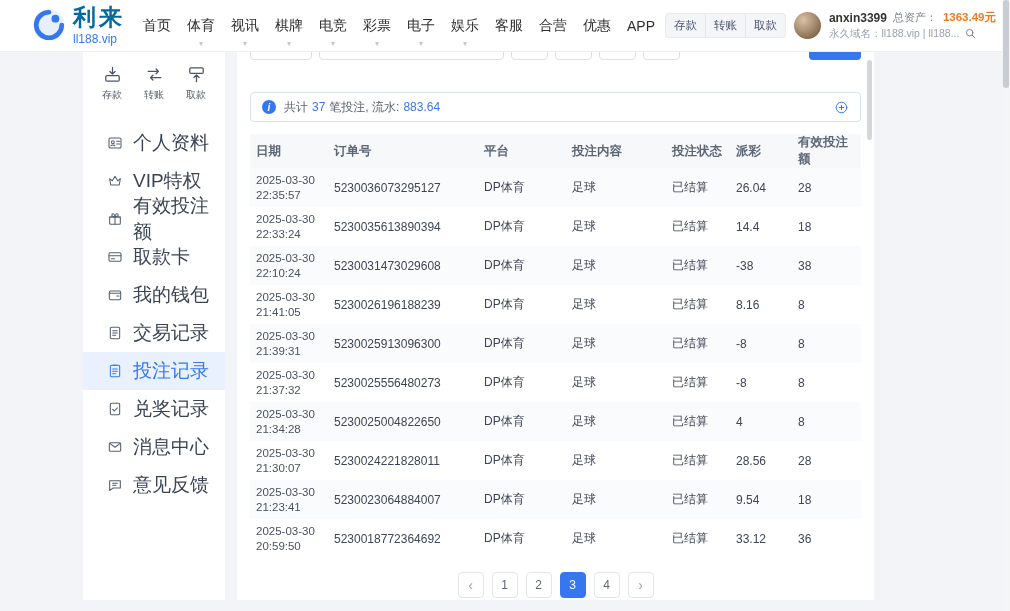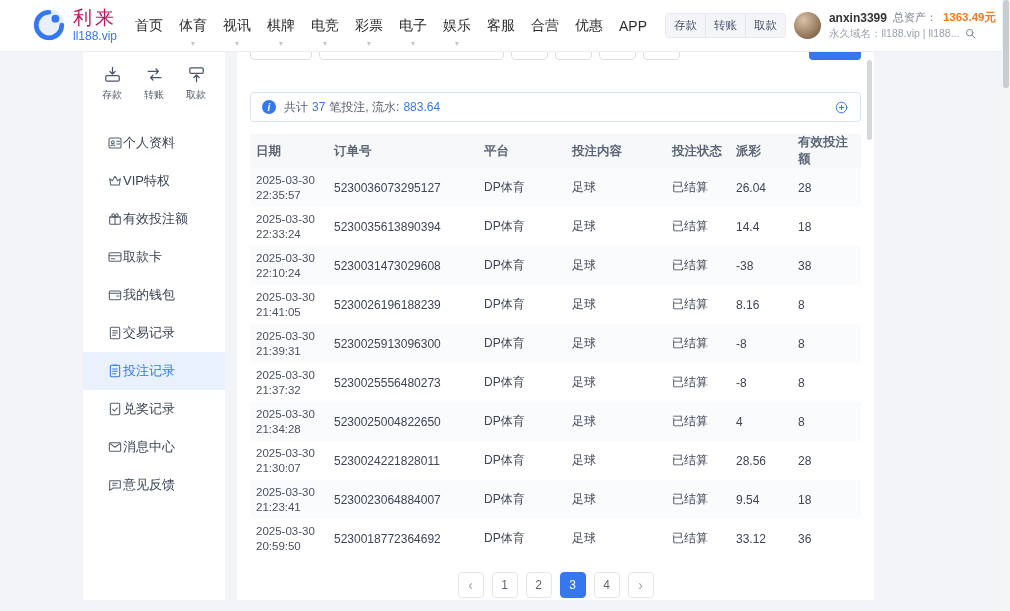--- a/index.html
+++ b/index.html
@@ -3,21 +3,21 @@
 <meta charset="utf-8">
 <style>
   *{margin:0;padding:0;box-sizing:border-box}
   html,body{width:1010px;height:611px;overflow:hidden}
   body{font-family:"Liberation Sans","DejaVu Sans",sans-serif;background:#f2f4f7;position:relative;color:#333}
 
   
   .topbar{height:52px;background:#fff;display:flex;align-items:center;padding:0 14px 0 32px;border-bottom:1px solid #edeff2;position:relative;z-index:2;white-space:nowrap}
   .logo{display:flex;align-items:center;gap:7px;margin-right:10px;cursor:pointer;flex-shrink:0}
   .logo-mark{width:34px;height:34px;flex-shrink:0}
-  .logo-text .t{font-size:19px;font-weight:normal;color:#be185d;letter-spacing:3px;line-height:1.1}
+  .logo-text .t{font-size:23px;font-weight:bold;color:#0369a1;letter-spacing:3px;line-height:1.1}
   .logo-text .d{font-size:12px;color:#3677f0;margin-top:1px}
   .main-nav{display:flex;align-items:center}
   .nav-item{position:relative;padding:0 8px;font-size:14px;color:#2e2e2e;cursor:pointer;height:52px;display:flex;align-items:center;font-weight:500}
   .nav-caret{position:absolute;left:50%;transform:translateX(-50%);bottom:4px;font-size:8px;color:#c3c8d1;line-height:1}
   .top-right{margin-left:auto;display:flex;align-items:center;gap:8px;flex-shrink:0}
   .quick-links{display:flex;align-items:center;background:#f3f5f8;border:1px solid #e7eaf0;border-radius:4px;overflow:hidden}
   .quick-link{font-size:11.5px;color:#49536b;padding:4px 8px;cursor:pointer}
   .quick-link + .quick-link{border-left:1px solid #e2e6ee}
   .avatar{width:27px;height:27px;border-radius:50%;background:radial-gradient(circle at 35% 30%,#d9c2a8,#8c6f52 70%,#5d4633);flex-shrink:0;cursor:pointer}
   .user-info{display:flex;flex-direction:column;gap:2px}
@@ -31,21 +31,21 @@
   
   .layout{display:flex;align-items:flex-start;height:548px;padding-left:83px}
 
   
   .sidebar{width:142px;background:#fff;height:548px;flex-shrink:0}
   .side-quick{display:flex;justify-content:space-between;padding:13px 19px 0 19px}
   .sq-item{display:flex;flex-direction:column;align-items:center;gap:4px;cursor:pointer}
   .sq-icon{width:19px;height:19px;color:#4b5668}
   .sq-label{font-size:10px;color:#555d6b}
   .side-menu{margin-top:22px}
-  .menu-item{display:flex;align-items:center;height:38px;padding-left:24px;font-size:13px;color:#3b4454;cursor:pointer}
+  .menu-item{display:flex;align-items:center;gap:10px;height:38px;padding-left:24px;font-size:19px;color:#3b4454;cursor:pointer}
   .mi-icon{width:16px;height:16px;color:#55606e;flex-shrink:0}
   .menu-item.active{background:#e9f1ff;color:#3677f0}
   .menu-item.active .mi-icon{color:#3677f0}
 
   
   .content-card{width:637px;background:#fff;height:548px;margin-left:12px;position:relative;padding:0 13px;overflow:hidden}
   .filter-row{display:flex;align-items:center;gap:7px;height:34px;margin-top:-24px}
   .f-select{width:62px;height:30px;border:1px solid #dcdfe6;border-radius:4px;background:#fff;cursor:pointer}
   .f-input{width:185px;height:30px;border:1px solid #dcdfe6;border-radius:4px;background:#fff}
   .f-btn{width:37px;height:30px;border:1px solid #dcdfe6;border-radius:4px;background:#fff;cursor:pointer}

